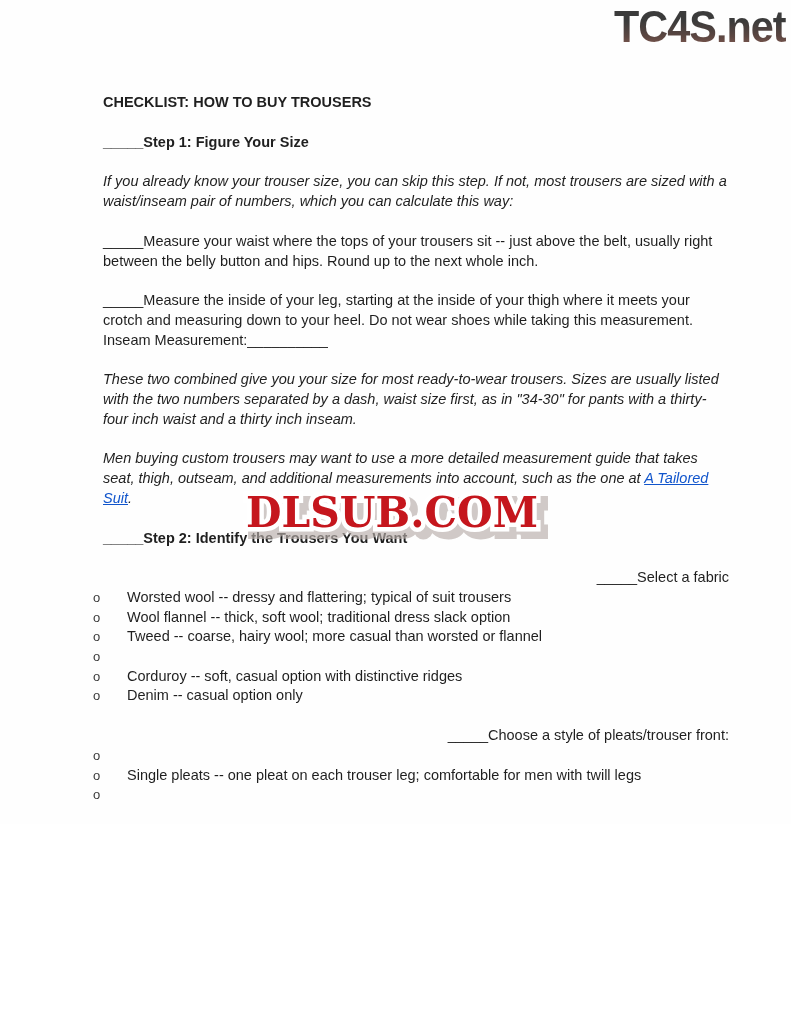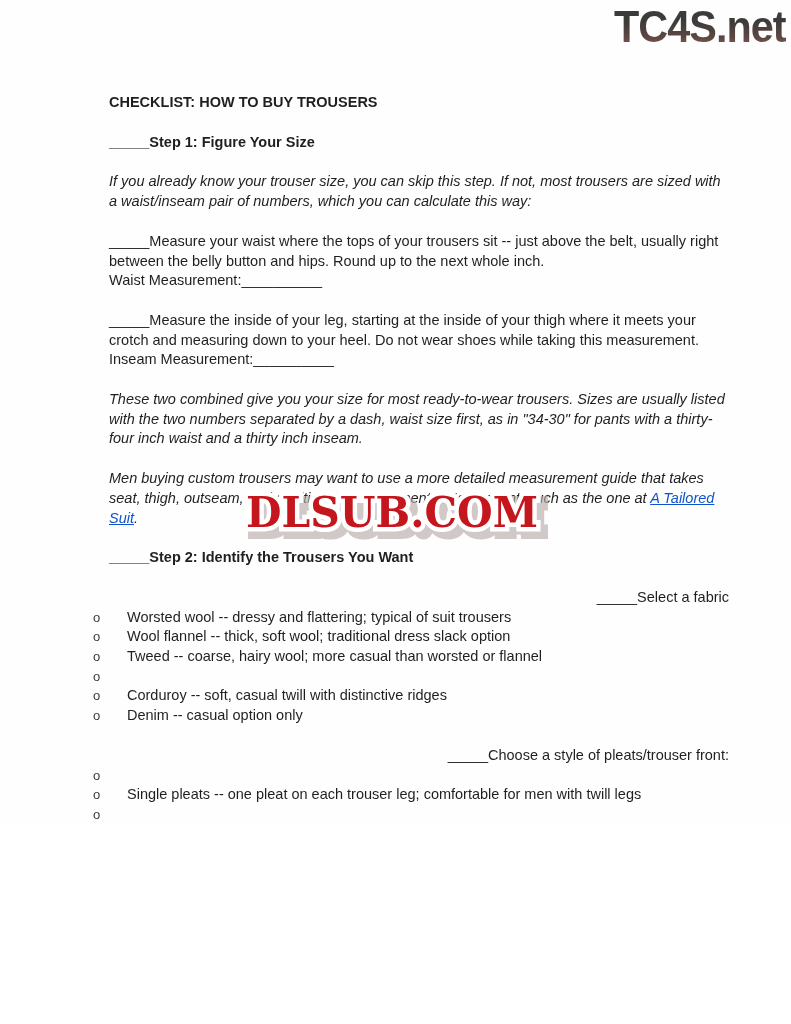--- a/index.html
+++ b/index.html
@@ -11,21 +11,21 @@
     position:absolute; top:2px; right:5px;
     font-family:"Liberation Sans", sans-serif; font-weight:bold; font-size:44px;
     letter-spacing:-1px; transform:scaleX(0.94); transform-origin:right top;
     background:linear-gradient(180deg,#3b3b3b 0%, #3b3b3b 38%, #5d4742 70%, #96655a 100%);
     -webkit-background-clip:text; background-clip:text; color:transparent;
   }
   .content {
     position:absolute; left:93px; top:93px; width:636px;
     font-size:14.5px; line-height:19.7px;
   }
-  .content p { margin:0 0 20px 16px; }
+  .content p { margin:0 0 20px 10px; }
   .bold { font-weight:bold; }
   .italic { font-style:italic; }
   .m0 { margin:0 !important;text-align:right; }
   .block { margin-bottom:20px; }
   .row { display:flex; }
   .bullet {
     width:34px; flex:0 0 34px; font-size:13px; color:#3a3a3a;
     line-height:19.7px;
   }
   .link { color:#1155cc; text-decoration:underline; cursor:pointer; font-style:italic; }
@@ -41,21 +41,21 @@
   <div class="logo">TC4S.net</div>
 
   <div class="content">
 
     <p class="bold">CHECKLIST: HOW TO BUY TROUSERS</p>
 
     <p class="bold">_____Step 1: Figure Your Size</p>
 
     <p class="italic">If you already know your trouser size, you can skip this step. If not, most trousers are sized with a waist/inseam pair of numbers, which you can calculate this way:</p>
 
-    <p><span>_____Measure your waist where the tops of your trousers sit -- just above the belt, usually right between the belly button and hips. Round up to the next whole inch.</span><br><span>Waist Measurement:__________</span></p>
+    <p><span>_____Measure your waist where the tops of your trousers sit -- just above the belt, usually right between the belly button and hips. Round up to the next whole inch.</span><br></p>
 
     <p><span>_____Measure the inside of your leg, starting at the inside of your thigh where it meets your crotch and measuring down to your heel. Do not wear shoes while taking this measurement.</span><br><span>Inseam Measurement:__________</span></p>
 
     <p class="italic">These two combined give you your size for most ready-to-wear trousers. Sizes are usually listed with the two numbers separated by a dash, waist size first, as in "34-30" for pants with a thirty-four inch waist and a thirty inch inseam.</p>
 
     <p class="italic"><span>Men buying custom trousers may want to use a more detailed measurement guide that takes seat, thigh, outseam, and additional measurements into account, such as the one at </span><a class="link">A Tailored Suit</a><span>.</span></p>
 
     <p class="bold">_____Step 2: Identify the Trousers You Want</p>
 
     <div class="block">
@@ -70,21 +70,21 @@
         </div>
       <div class="row">
           <span class="bullet">o</span>
           <span>Tweed -- coarse, hairy wool; more casual than worsted or flannel</span>
         </div>
       <div class="row">
           <span class="bullet">o</span>
         </div>
       <div class="row">
           <span class="bullet">o</span>
-          <span>Corduroy -- soft, casual twill with distinctive ridges</span>
+          <span>Corduroy -- soft, casual option with distinctive ridges</span>
         </div>
       <div class="row">
           <span class="bullet">o</span>
           <span>Denim -- casual option only</span>
         </div>
     </div>
 
     <div class="block">
       <p class="m0">_____Choose a style of pleats/trouser front:</p>
       <div class="row">

